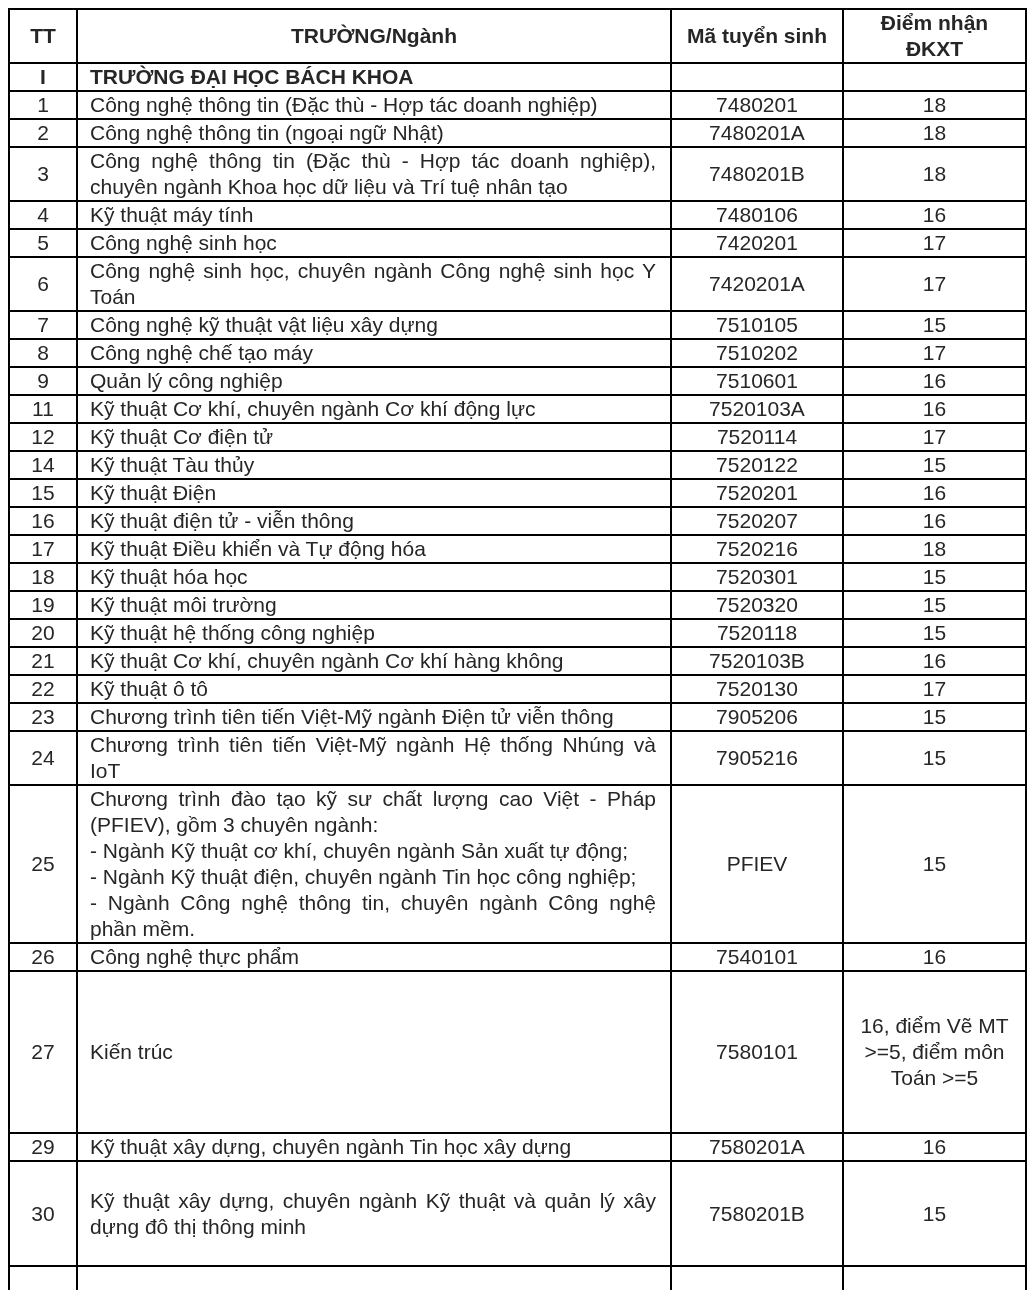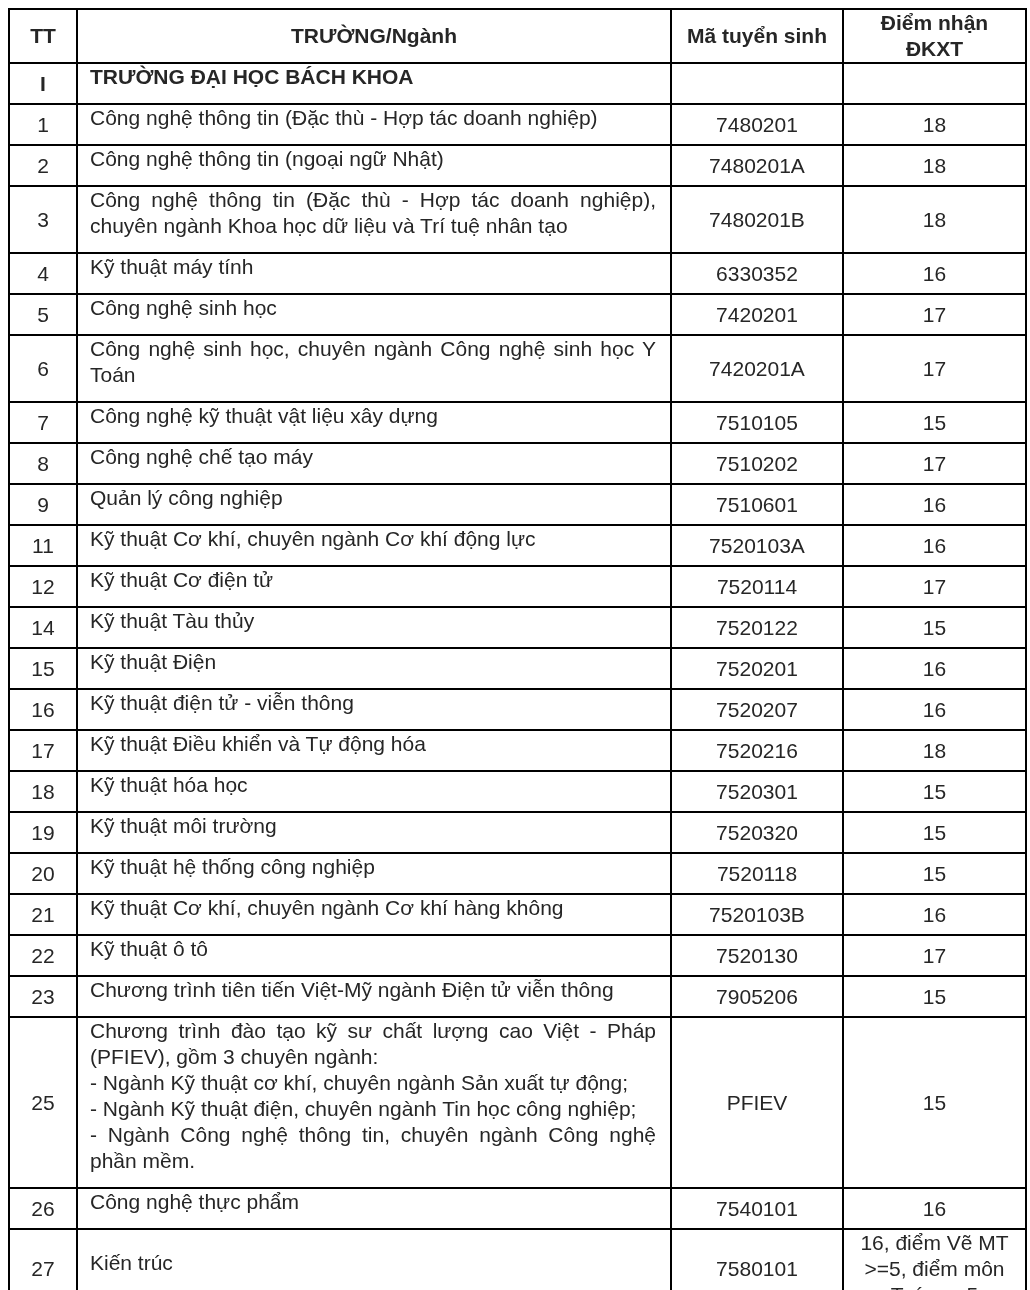--- a/index.html
+++ b/index.html
@@ -46,21 +46,21 @@
   }
   tbody td { height: 26px; }
 
   td.tt {
     text-align: center;
     padding: 0 2px;
   }
   td.name {
     text-align: justify;
     text-justify: inter-word;
-    padding: 0 14px 13px 12px;
+    padding: 0 14px 0 12px;
     white-space: pre-line;
   }
   td.code, td.score {
     text-align: center;
     padding: 0 6px;
     white-space: pre-line;
   }
   tr.section td.tt   { font-weight: bold; }
   tr.section td.name { font-weight: bold; text-align: left; }
 
@@ -110,21 +110,21 @@
         </tr>
         <tr>
           <td class="tt">3</td>
           <td class="name">Công nghệ thông tin (Đặc thù - Hợp tác doanh nghiệp), chuyên ngành Khoa học dữ liệu và Trí tuệ nhân tạo</td>
           <td class="code">7480201B</td>
           <td class="score">18</td>
         </tr>
         <tr>
           <td class="tt">4</td>
           <td class="name">Kỹ thuật máy tính</td>
-          <td class="code">6330352</td>
+          <td class="code">7480106</td>
           <td class="score">16</td>
         </tr>
         <tr>
           <td class="tt">5</td>
           <td class="name">Công nghệ sinh học</td>
           <td class="code">7420201</td>
           <td class="score">17</td>
         </tr>
         <tr>
           <td class="tt">6</td>
@@ -213,20 +213,26 @@
         <tr>
           <td class="tt">22</td>
           <td class="name">Kỹ thuật ô tô</td>
           <td class="code">7520130</td>
           <td class="score">17</td>
         </tr>
         <tr>
           <td class="tt">23</td>
           <td class="name">Chương trình tiên tiến Việt-Mỹ ngành Điện tử viễn thông</td>
           <td class="code">7905206</td>
+          <td class="score">15</td>
+        </tr>
+        <tr>
+          <td class="tt">24</td>
+          <td class="name">Chương trình tiên tiến Việt-Mỹ ngành Hệ thống Nhúng và IoT</td>
+          <td class="code">7905216</td>
           <td class="score">15</td>
         </tr>
         <tr>
           <td class="tt">25</td>
           <td class="name">Chương trình đào tạo kỹ sư chất lượng cao Việt - Pháp (PFIEV), gồm 3 chuyên ngành:
 - Ngành Kỹ thuật cơ khí, chuyên ngành Sản xuất tự động;
 - Ngành Kỹ thuật điện, chuyên ngành Tin học công nghiệp;
 - Ngành Công nghệ thông tin, chuyên ngành Công nghệ phần mềm.</td>
           <td class="code">PFIEV</td>
           <td class="score">15</td>
@@ -243,20 +249,26 @@
           <td class="code">7580101</td>
           <td class="score">16, điểm Vẽ MT &gt;=5, điểm môn Toán &gt;=5</td>
         </tr>
         <tr>
           <td class="tt">29</td>
           <td class="name">Kỹ thuật xây dựng, chuyên ngành Tin học xây dựng</td>
           <td class="code">7580201A</td>
           <td class="score">16</td>
         </tr>
         <tr>
+          <td class="tt">30</td>
+          <td class="name">Kỹ thuật xây dựng, chuyên ngành Kỹ thuật và quản lý xây dựng đô thị thông minh</td>
+          <td class="code">7580201B</td>
+          <td class="score">15</td>
+        </tr>
+        <tr>
           <td class="tt"></td>
           <td class="name"></td>
           <td class="code"></td>
           <td class="score"></td>
         </tr>
       </tbody>
   </table>
 </div>
 
 </body></html>

